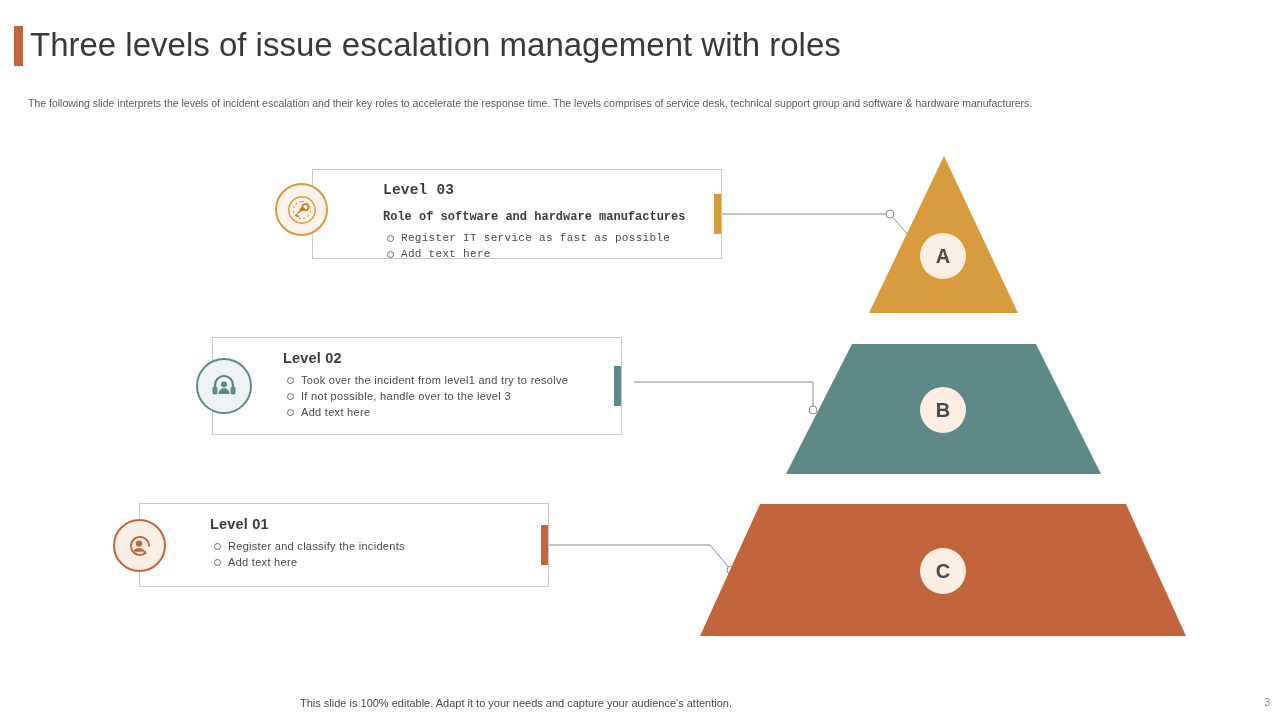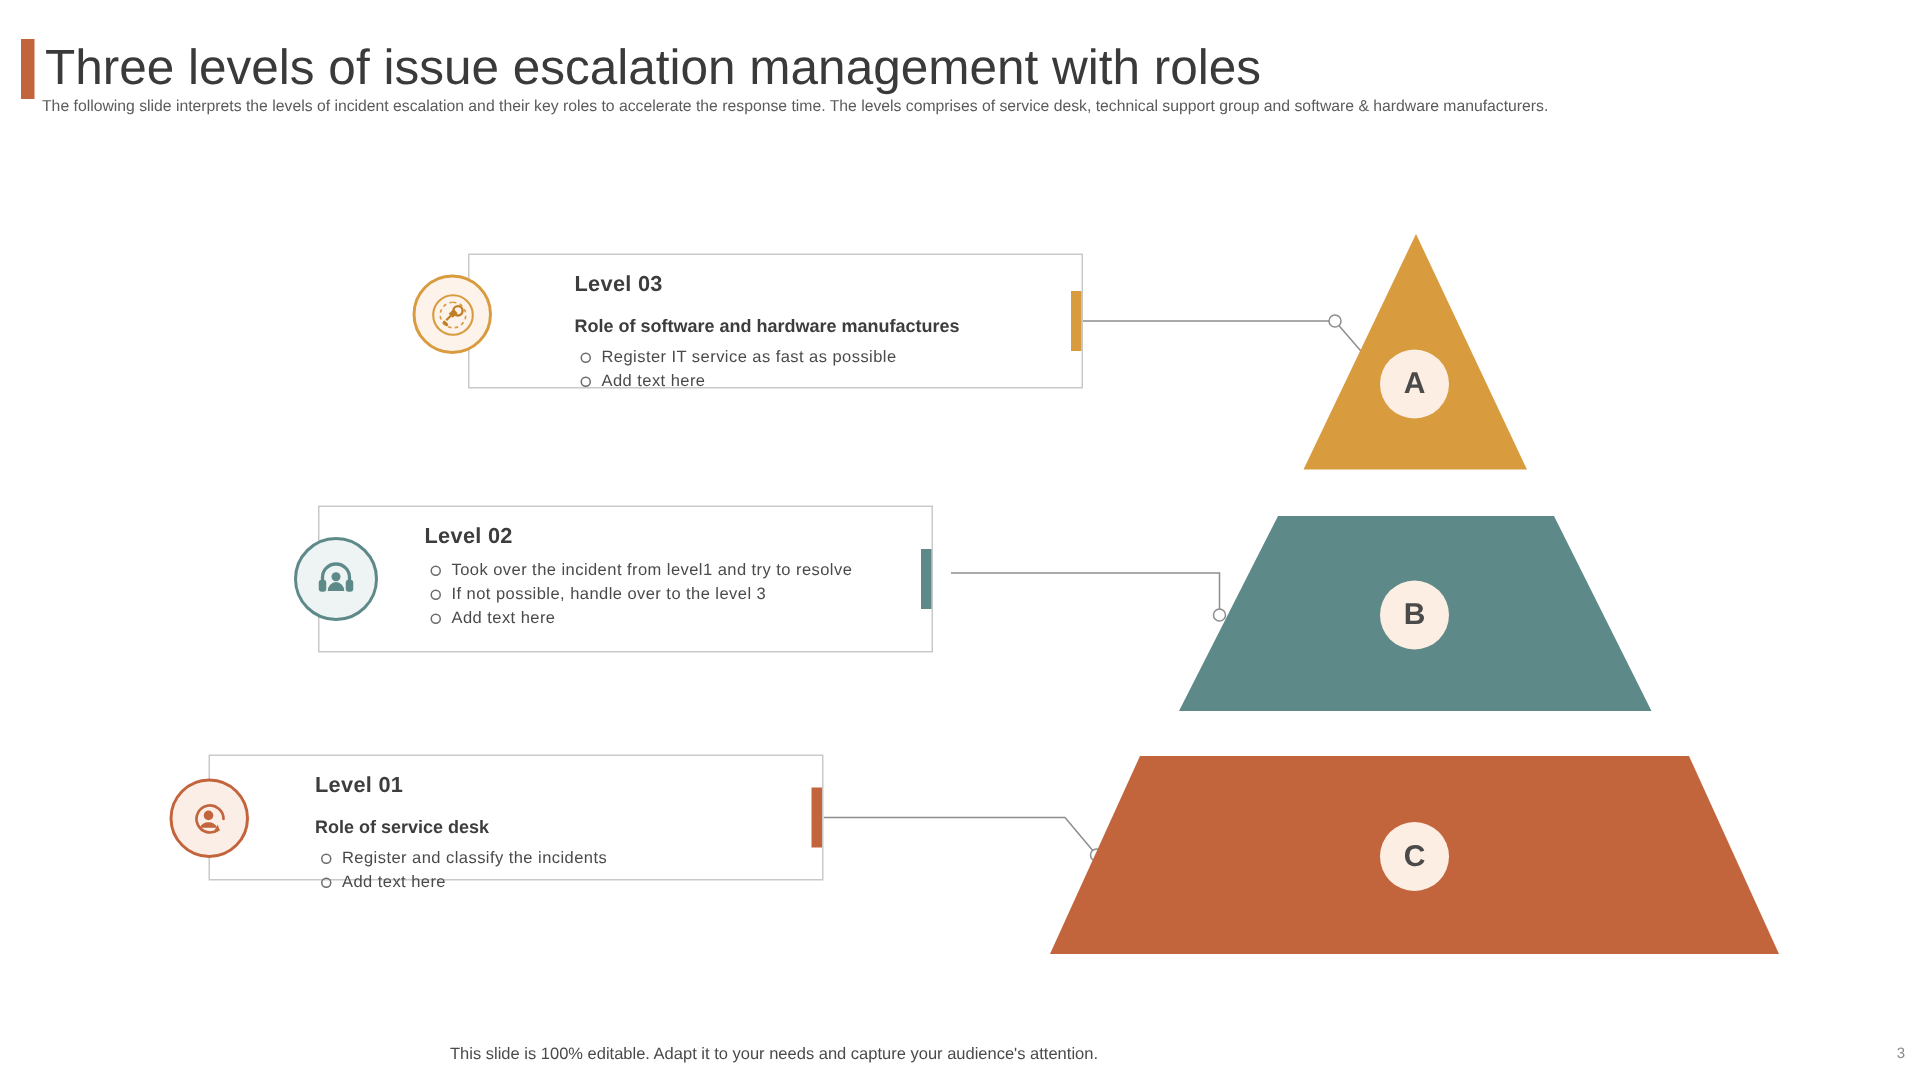--- a/index.html
+++ b/index.html
@@ -17,21 +17,21 @@
     position:absolute;left:14px;top:26px;width:9px;height:40px;
     background:#c3653c;
   }
 
   .title{
     position:absolute;left:30px;top:26px;
     font-size:33px;color:#3a3a3a;font-weight:400;
     letter-spacing:0px;white-space:nowrap;
   }
   .subtitle{
-    position:absolute;left:28px;top:64px;width:1170px;
+    position:absolute;left:28px;top:96px;width:1170px;
     font-size:10.5px;color:#5b5b5b;line-height:14px;
     font-weight:400;
   }
 
   
   .card{
     position:absolute;
     background:#ffffff;
     border:1px solid #c9c9c9;
     box-sizing:border-box;
@@ -114,21 +114,21 @@
   <svg class="connectors">
     <polygon points="944,156 1018,313 869,313" fill="#d89b3e"></polygon>
     <polygon points="852,344 1036,344 1101,474 786,474" fill="#5d8a89"></polygon>
     <polygon points="760,504 1126,504 1186,636 700,636" fill="#c3653c"></polygon>
   </svg>
 
   <div class="shape-letter" style="left:920px;top:233px;">A</div>
   <div class="shape-letter" style="left:920px;top:387px;">B</div>
   <div class="shape-letter" style="left:920px;top:548px;">C</div>
 
-  <div class="card" style="left:312px;top:169px;width:410px;height:90px;">
+  <div class="card" style="left:312px;top:169px;width:410px;height:90px;font-family:Liberation Mono, monospace;">
     <div class="card-inner">
       <div class="lvl">Level 03</div>
       <div class="role">Role of software and hardware manufactures</div>
       <ul>
         <li>Register IT  service as fast as possible</li>
         <li>Add text here</li>
       </ul>
     </div>
     <div class="card-tab" style="background:#d89b3e;"></div>
   </div>
@@ -159,21 +159,20 @@
       <rect x="4.5" y="16.5" width="5" height="8" rx="2" fill="#5d8a89"></rect>
       <rect x="22.5" y="16.5" width="5" height="8" rx="2" fill="#5d8a89"></rect>
       <circle cx="16" cy="14.5" r="3" fill="#5d8a89"></circle>
       <path d="M10.5 24 a5.5 6 0 0 1 11 0 z" fill="#5d8a89"></path>
     </svg>
   </div>
 
   <div class="card" style="left:139px;top:503px;width:410px;height:84px;">
     <div class="card-inner">
       <div class="lvl">Level 01</div>
-      <div class="role">Role of service desk</div>
       <ul>
         <li>Register  and classify the incidents</li>
         <li>Add text here</li>
       </ul>
     </div>
     <div class="card-tab" style="background:#c3653c;"></div>
   </div>
   <div class="icon-circle" style="left:113px;top:519px;width:53px;height:53px;border:2px solid #c3653c;background:#fbeee7;">
     <svg width="30" height="30" viewBox="0 0 30 30" aria-hidden="true">
       <path d="M24 15 a9 9 0 1 0 -3.5 7.1" fill="none" stroke="#c3653c" stroke-width="1.8" stroke-linecap="round"></path>

